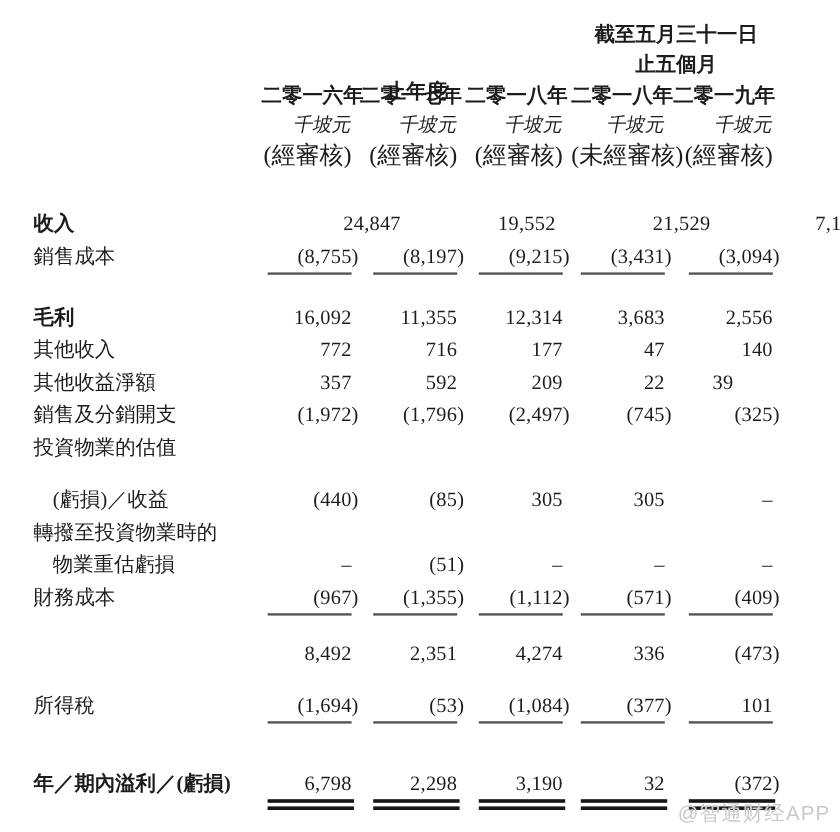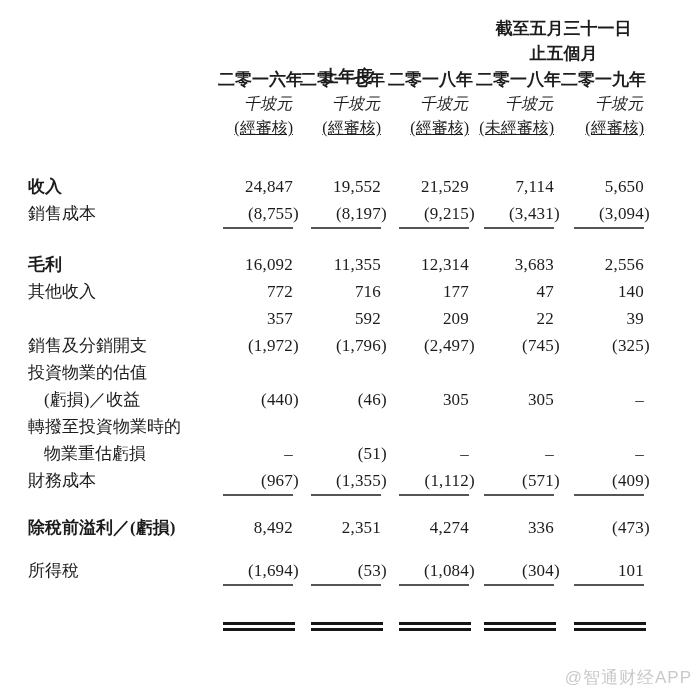--- a/index.html
+++ b/index.html
@@ -41,21 +41,21 @@
 
   
   .hdr {
     text-align: right;
     padding-right: 7px;
     white-space: nowrap;
   }
   .hdr.year { font-weight: bold; font-size: 17px; }
   .hdr.unit { font-size: 16px; }
   .hdr.unit .skew { display: inline-block; transform: skewX(-11deg); }
-  .hdr.audit { font-size: 16px; text-decoration: underline; }
+  .hdr.audit { font-size: 20px; }
 
   
   .label { font-size: 17px; white-space: nowrap; }
   .label.bold { font-weight: bold; }
   .label.indent { padding-left: 16px; }
 
   
   .num {
     text-align: right;
     white-space: nowrap;
@@ -121,21 +121,21 @@
         <div class="hdr unit" style="grid-column: 6;"><span class="skew">千坡元</span></div>
       </div>
       <div class="row" style="height: 25px;">
         <div class="hdr audit" style="grid-column: 2;">(經審核)</div>
         <div class="hdr audit" style="grid-column: 3;">(經審核)</div>
         <div class="hdr audit" style="grid-column: 4;">(經審核)</div>
         <div class="hdr audit" style="grid-column: 5;">(未經審核)</div>
         <div class="hdr audit" style="grid-column: 6;">(經審核)</div>
       </div>
       <div style="height: 32px;"></div>
-      <div class="row" style="height: 27px;">
+      <div class="row" style="height: 27px; gap: 41px;">
         <div class="label bold">收入</div>
         <div class="num" style="grid-column: 2;"><span class="pv">24,847</span><span class="tail"></span></div>
         <div class="num" style="grid-column: 3;"><span class="pv">19,552</span><span class="tail"></span></div>
         <div class="num" style="grid-column: 4;"><span class="pv">21,529</span><span class="tail"></span></div>
         <div class="num" style="grid-column: 5;"><span class="pv">7,114</span><span class="tail"></span></div>
         <div class="num" style="grid-column: 6;"><span class="pv">5,650</span><span class="tail"></span></div>
       </div>
       <div class="row" style="height: 27px;">
         <div class="label">銷售成本</div>
         <div class="num" style="grid-column: 2;"><span class="pv">(8,755</span><span class="tail">)</span></div>
@@ -162,46 +162,47 @@
       </div>
       <div class="row" style="height: 27px;">
         <div class="label">其他收入</div>
         <div class="num" style="grid-column: 2;"><span class="pv">772</span><span class="tail"></span></div>
         <div class="num" style="grid-column: 3;"><span class="pv">716</span><span class="tail"></span></div>
         <div class="num" style="grid-column: 4;"><span class="pv">177</span><span class="tail"></span></div>
         <div class="num" style="grid-column: 5;"><span class="pv">47</span><span class="tail"></span></div>
         <div class="num" style="grid-column: 6;"><span class="pv">140</span><span class="tail"></span></div>
       </div>
       <div class="row" style="height: 27px;">
+        <div class="label">其他收益淨額</div>
         <div class="num" style="grid-column: 2;"><span class="pv">357</span><span class="tail"></span></div>
         <div class="num" style="grid-column: 3;"><span class="pv">592</span><span class="tail"></span></div>
         <div class="num" style="grid-column: 4;"><span class="pv">209</span><span class="tail"></span></div>
         <div class="num" style="grid-column: 5;"><span class="pv">22</span><span class="tail"></span></div>
-        <div class="num" style="grid-column: 6;"><span class="pv">39</span><span class="tail"></span></div>
+        <div class="num" style="grid-column: 6; text-align: center;"><span class="pv">39</span><span class="tail"></span></div>
       </div>
       <div class="row" style="height: 27px;">
         <div class="label">銷售及分銷開支</div>
         <div class="num" style="grid-column: 2;"><span class="pv">(1,972</span><span class="tail">)</span></div>
         <div class="num" style="grid-column: 3;"><span class="pv">(1,796</span><span class="tail">)</span></div>
         <div class="num" style="grid-column: 4;"><span class="pv">(2,497</span><span class="tail">)</span></div>
         <div class="num" style="grid-column: 5;"><span class="pv">(745</span><span class="tail">)</span></div>
         <div class="num" style="grid-column: 6;"><span class="pv">(325</span><span class="tail">)</span></div>
       </div>
       <div class="row" style="height: 27px;">
         <div class="label">投資物業的估值</div>
         <div class="num" style="grid-column: 2;"></div>
         <div class="num" style="grid-column: 3;"></div>
         <div class="num" style="grid-column: 4;"></div>
         <div class="num" style="grid-column: 5;"></div>
         <div class="num" style="grid-column: 6;"></div>
       </div>
-      <div class="row" style="height: 27px;">
+      <div class="row" style="height: 27px; margin-top: 17px;">
         <div class="label indent">(虧損)／收益</div>
         <div class="num" style="grid-column: 2;"><span class="pv">(440</span><span class="tail">)</span></div>
-        <div class="num" style="grid-column: 3;"><span class="pv">(46</span><span class="tail">)</span></div>
+        <div class="num" style="grid-column: 3;"><span class="pv">(85</span><span class="tail">)</span></div>
         <div class="num" style="grid-column: 4;"><span class="pv">305</span><span class="tail"></span></div>
         <div class="num" style="grid-column: 5;"><span class="pv">305</span><span class="tail"></span></div>
         <div class="num" style="grid-column: 6;"><span class="pv">–</span><span class="tail"></span></div>
       </div>
       <div class="row" style="height: 27px;">
         <div class="label">轉撥至投資物業時的</div>
         <div class="num" style="grid-column: 2;"></div>
         <div class="num" style="grid-column: 3;"></div>
         <div class="num" style="grid-column: 4;"></div>
         <div class="num" style="grid-column: 5;"></div>
@@ -225,43 +226,50 @@
       </div>
       <div class="row" style="height: 8px;">
         <div class="srule" style="grid-column: 2;"></div>
         <div class="srule" style="grid-column: 3;"></div>
         <div class="srule" style="grid-column: 4;"></div>
         <div class="srule" style="grid-column: 5;"></div>
         <div class="srule" style="grid-column: 6;"></div>
       </div>
       <div style="height: 12px;"></div>
       <div class="row" style="height: 27px;">
-        <div class="label bold">除稅前溢利／(虧損)</div>
         <div class="num" style="grid-column: 2;"><span class="pv">8,492</span><span class="tail"></span></div>
         <div class="num" style="grid-column: 3;"><span class="pv">2,351</span><span class="tail"></span></div>
         <div class="num" style="grid-column: 4;"><span class="pv">4,274</span><span class="tail"></span></div>
         <div class="num" style="grid-column: 5;"><span class="pv">336</span><span class="tail"></span></div>
         <div class="num" style="grid-column: 6;"><span class="pv">(473</span><span class="tail">)</span></div>
       </div>
       <div class="row" style="height: 27px; margin-top: 16px;">
         <div class="label">所得稅</div>
         <div class="num" style="grid-column: 2;"><span class="pv">(1,694</span><span class="tail">)</span></div>
         <div class="num" style="grid-column: 3;"><span class="pv">(53</span><span class="tail">)</span></div>
         <div class="num" style="grid-column: 4;"><span class="pv">(1,084</span><span class="tail">)</span></div>
-        <div class="num" style="grid-column: 5;"><span class="pv">(304</span><span class="tail">)</span></div>
+        <div class="num" style="grid-column: 5;"><span class="pv">(377</span><span class="tail">)</span></div>
         <div class="num" style="grid-column: 6; text-align: right;"><span class="pv">101</span><span class="tail"></span></div>
       </div>
       <div class="row" style="height: 8px;">
         <div class="srule" style="grid-column: 2;"></div>
         <div class="srule" style="grid-column: 3;"></div>
         <div class="srule" style="grid-column: 4;"></div>
         <div class="srule" style="grid-column: 5;"></div>
         <div class="srule" style="grid-column: 6;"></div>
       </div>
       <div style="height: 30px;"></div>
+      <div class="row" style="height: 27px;">
+        <div class="label bold">年／期內溢利／(虧損)</div>
+        <div class="num" style="grid-column: 2;"><span class="pv">6,798</span><span class="tail"></span></div>
+        <div class="num" style="grid-column: 3;"><span class="pv">2,298</span><span class="tail"></span></div>
+        <div class="num" style="grid-column: 4;"><span class="pv">3,190</span><span class="tail"></span></div>
+        <div class="num" style="grid-column: 5;"><span class="pv">32</span><span class="tail"></span></div>
+        <div class="num" style="grid-column: 6;"><span class="pv">(372</span><span class="tail">)</span></div>
+      </div>
       <div class="row" style="height: 12px;">
         <div class="drule" style="grid-column: 2;"></div>
         <div class="drule" style="grid-column: 3;"></div>
         <div class="drule" style="grid-column: 4;"></div>
         <div class="drule" style="grid-column: 5;"></div>
         <div class="drule" style="grid-column: 6;"></div>
       </div>
     </div>
   <div class="watermark">@智通财经APP</div>
 </div>

